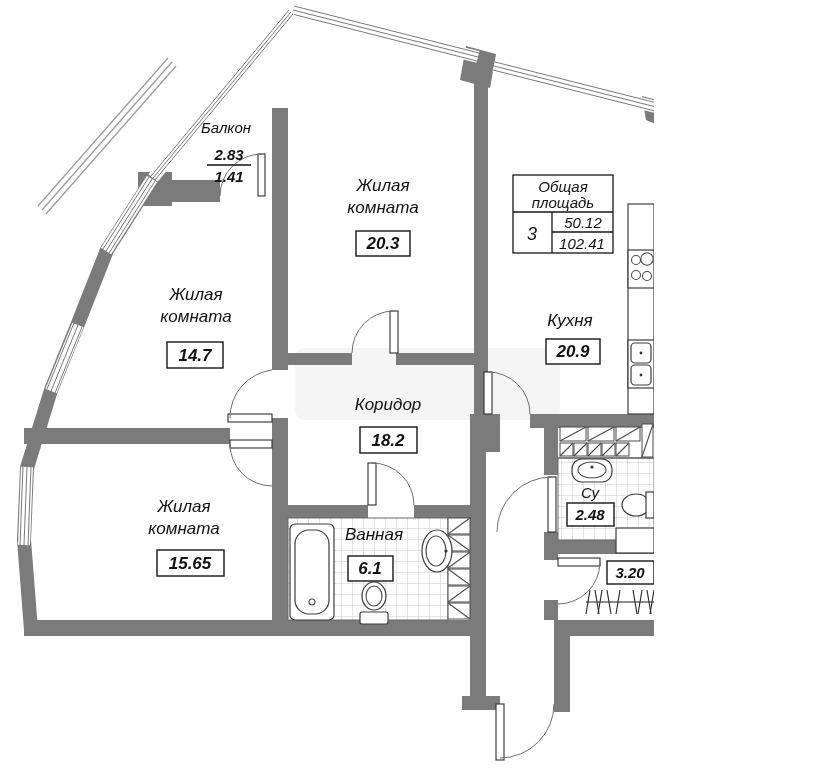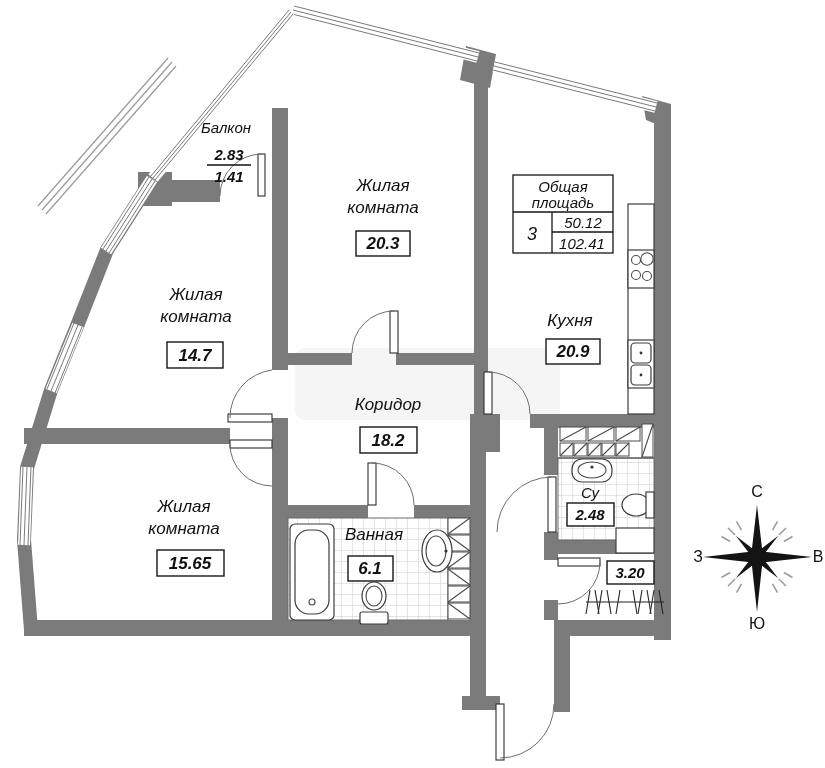--- a/index.html
+++ b/index.html
@@ -1,17 +1,17 @@
 <!DOCTYPE html>
 <html style="--wall: #7b7b7b; --line: #4a4a4a; --tile: #cccccc; --text: #111111; --background: #ffffff;"><head>
 <meta charset="utf-8">
 <style>
   :root{ --wall:#7b7b7b; --line:#4a4a4a; --tile:#cccccc; --text:#111111; --background:#ffffff; }
   html,body{margin:0;padding:0;background:var(--background);}
-  .stage{position:relative;width:825px;height:768px;background:var(--background);overflow:hidden;}
+  .stage{position:relative;width:654px;height:768px;background:var(--background);overflow:hidden;}
   svg{display:block;}
   .wall{fill:var(--wall);}
   .wallstroke{stroke:var(--wall);stroke-width:14;fill:none;}
   .ln{stroke:var(--line);stroke-width:1.1;fill:none;}
   .glasswhite{stroke:#ffffff;stroke-width:12;fill:none;}
   .glass{stroke:#7a7a7a;stroke-width:1;fill:none;}
   .rail{stroke:#9a9a9a;stroke-width:1.2;fill:none;}
   .tiles{fill:url(#tilepat);stroke:#6b6b6b;stroke-width:1;}
   .fixture{fill:#ffffff;stroke:#3c3c3c;stroke-width:1.2;}
   .shaft{fill:#ffffff;stroke:#4a4a4a;stroke-width:1;}

